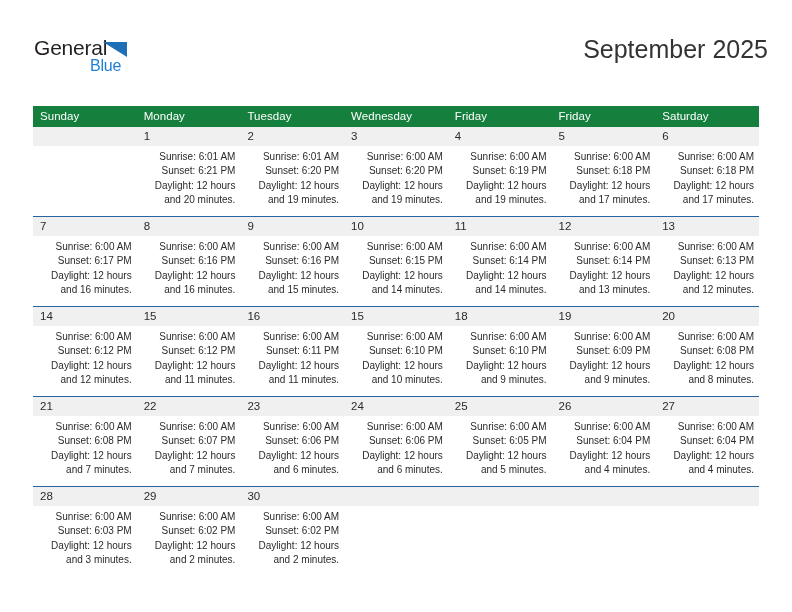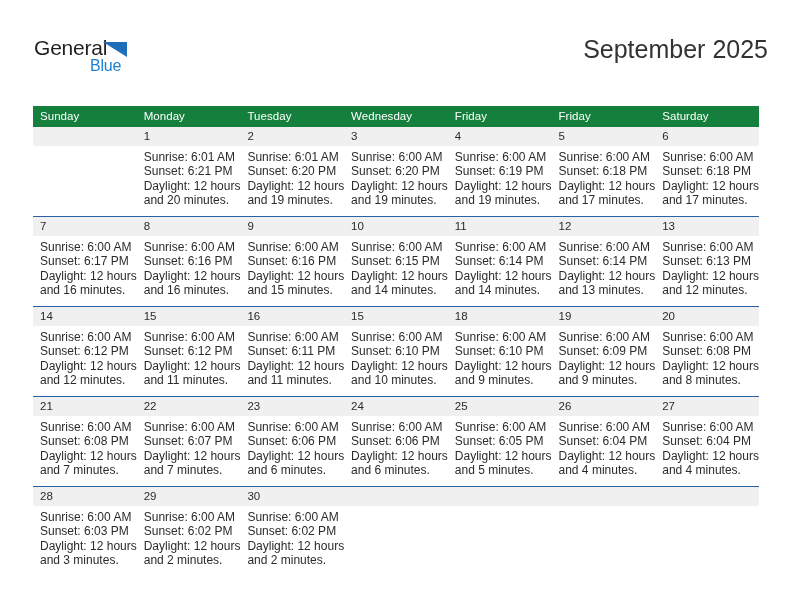--- a/index.html
+++ b/index.html
@@ -118,23 +118,24 @@
     background: #f0f0f0;
     font-size: 11.5px;
     color: #2b2b2b;
     padding: 3px 0 3px 7px;
     height: 13px;
     line-height: 13px;
     box-sizing: content-box;
   }
   .details {
     padding: 4px 5px 0 7px;
-    font-size: 12px;
+    font-size: 10px;
     line-height: 14.3px;
     color: #2b2b2b;
+    text-align: right;
   }
   .details div { white-space: nowrap; }
   .empty .daynum { color: transparent; }
 </style>
 </head>
 <body>
 
 <div class="page">
 
   <div class="header">

